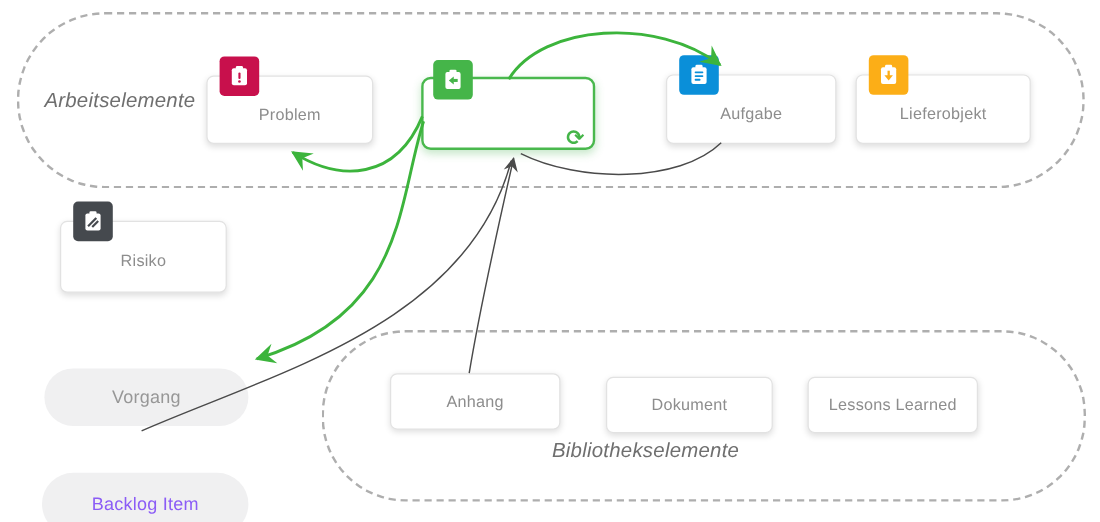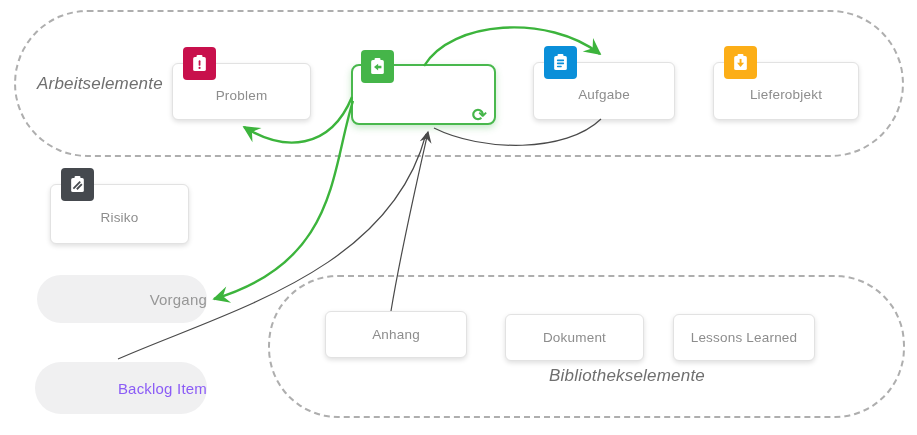--- a/index.html
+++ b/index.html
@@ -9,21 +9,21 @@
   }
   .group-outline{
     position:absolute;border:2px dashed #aeaeae;background:transparent;
   }
   .group-outline.work{left:14px;top:10px;width:886px;height:143px;border-radius:74px;}
   .group-outline.lib{left:268px;top:275px;width:633px;height:139px;border-radius:70px;}
   .group-label{
     position:absolute;font-style:italic;font-size:17px;color:#6f6f6f;letter-spacing:.2px;
   }
   .group-label.work{left:37px;top:74px;width:140px;}
-  .group-label.lib{left:460px;top:366px;width:245px;text-align:right;}
+  .group-label.lib{left:460px;top:366px;width:245px;text-align:left;}
   .card{
     position:absolute;background:#fff;border:1px solid #e2e2e2;border-radius:6px;
     box-shadow:0 2px 5px rgba(0,0,0,.13);
     display:flex;align-items:center;justify-content:center;
   }
   .card--green{
     border:2px solid #49b84d;border-radius:8px;
     box-shadow:0 3px 7px rgba(70,180,80,.30);
   }
   .card-label{
@@ -32,22 +32,22 @@
   .lib-card .card-label{padding-top:0;}
   .icon-square{
     position:absolute;left:10px;top:-17px;width:33px;height:33px;border-radius:4px;
     display:flex;align-items:center;justify-content:center;
   }
   .card--green .icon-square{left:8px;top:-16px;}
   .badge-sync{
     position:absolute;right:7px;bottom:-1px;font-size:18px;font-weight:bold;line-height:1;
   }
   .pill{
-    position:absolute;display:flex;align-items:center;justify-content:flex-end;
-    font-size:15px;color:#979797;letter-spacing:.2px;
+    position:absolute;display:flex;align-items:center;justify-content:center;
+    font-size:15px;color:#979797;letter-spacing:.2px;margin-top:32px;
   }
   .pill.vorgang{left:37px;top:275px;width:170px;height:48px;border-radius:24px;}
   .pill.backlog{left:35px;top:362px;width:172px;height:52px;border-radius:26px;color:#8b5cf6;}
   .edges-svg{position:absolute;left:0;top:0;width:917px;height:435px;pointer-events:none;z-index:5;}
   .edges-svg path.edge{fill:none;}
   .edge--green{stroke-width:2.4;}
   .edge--dark{stroke-width:1.2;}
 </style>
 </head>
 <body>
@@ -77,21 +77,21 @@
       <svg width="19" height="19" viewBox="0 0 18 18">
         <rect x="6.2" y="1" width="5.6" height="3.4" rx="1" fill="#fff"></rect>
         <rect x="3" y="2.8" width="12" height="13.4" rx="1.6" fill="#fff"></rect>
         <path d="M9.6,6.3 L5.7,9.5 L9.6,12.7 z" fill="currentColor"></path>
         <rect x="9.1" y="8.3" width="3.6" height="2.4" fill="currentColor"></rect>
       </svg>
     </span>
     <span class="badge-sync" style="color: rgb(69, 181, 73);">⟳</span>
   </div>
 
-  <div class="card" style="left:533px;top:62px;width:140px;height:56px;">
+  <div class="card" style="left:555px;top:62px;width:140px;height:56px;">
     <span class="icon-square" style="background-color: rgb(10, 143, 217); color: rgb(10, 143, 217);">
       <svg width="19" height="19" viewBox="0 0 18 18">
         <rect x="6.2" y="1" width="5.6" height="3.4" rx="1" fill="#fff"></rect>
         <rect x="3" y="2.8" width="12" height="13.4" rx="1.6" fill="#fff"></rect>
         <rect x="5.6" y="6.2" width="6.8" height="1.5" rx="0.6" fill="currentColor"></rect>
         <rect x="5.6" y="9.1" width="6.8" height="1.5" rx="0.6" fill="currentColor"></rect>
         <rect x="5.6" y="12" width="4.6" height="1.5" rx="0.6" fill="currentColor"></rect>
       </svg>
     </span>
     <span class="card-label">Aufgabe</span>

